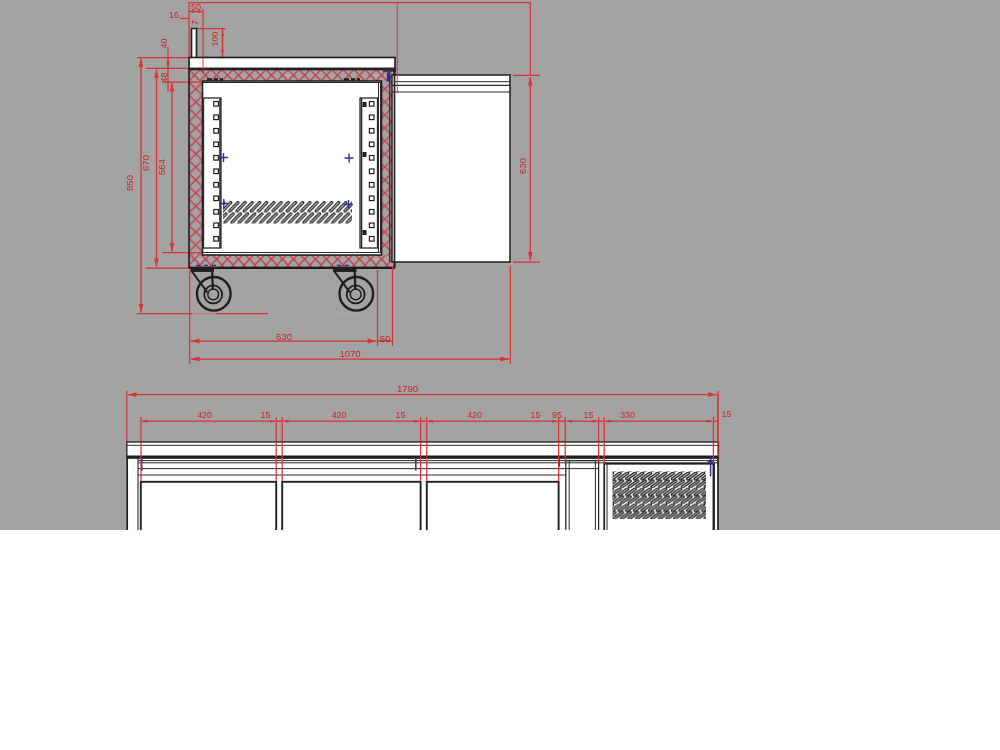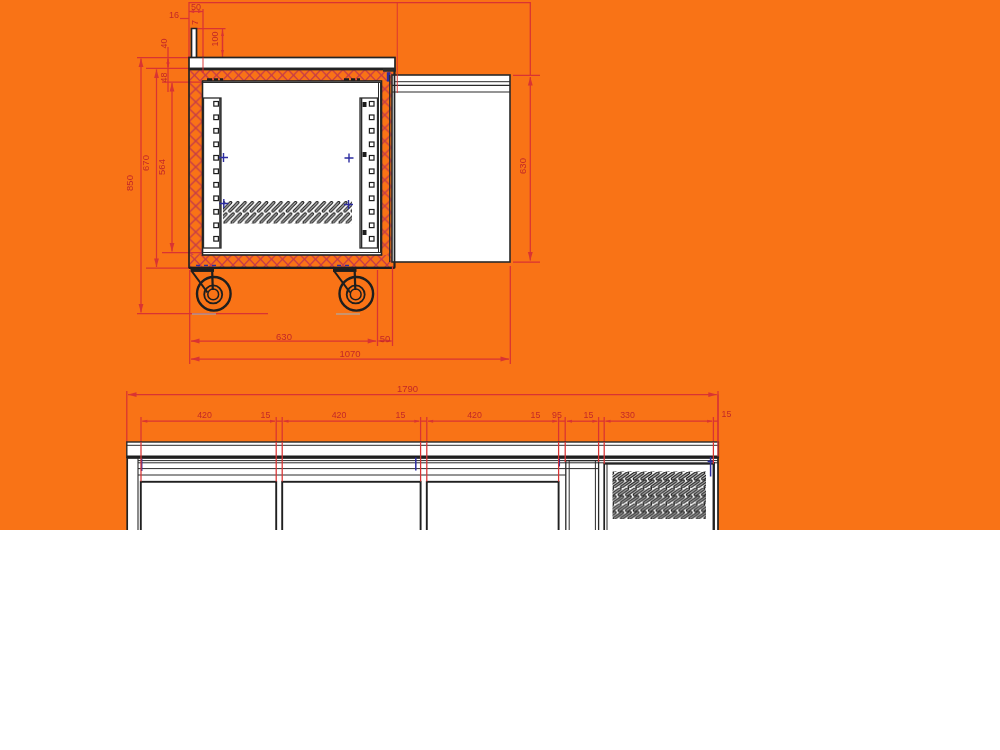--- a/index.html
+++ b/index.html
@@ -1,16 +1,16 @@
 <!DOCTYPE html>
 <html><head>
 <meta charset="utf-8">
 <style>
 html,body{margin:0;padding:0;background:#ffffff;}
-#page{position:relative;width:1000px;height:530px;background:#f97316;overflow:hidden;
+#page{position:relative;width:1000px;height:530px;background:#a3a3a3;overflow:hidden;
 font-family:"Liberation Sans",sans-serif;}
 svg{position:absolute;left:0;top:0;}
 text{font-family:"Liberation Sans",sans-serif;fill:#c32828;}
 </style>
 </head>
 <body>
 <div id="page">
 <svg width="1000" height="750" viewBox="0 0 1000 750">
 <defs>
 

